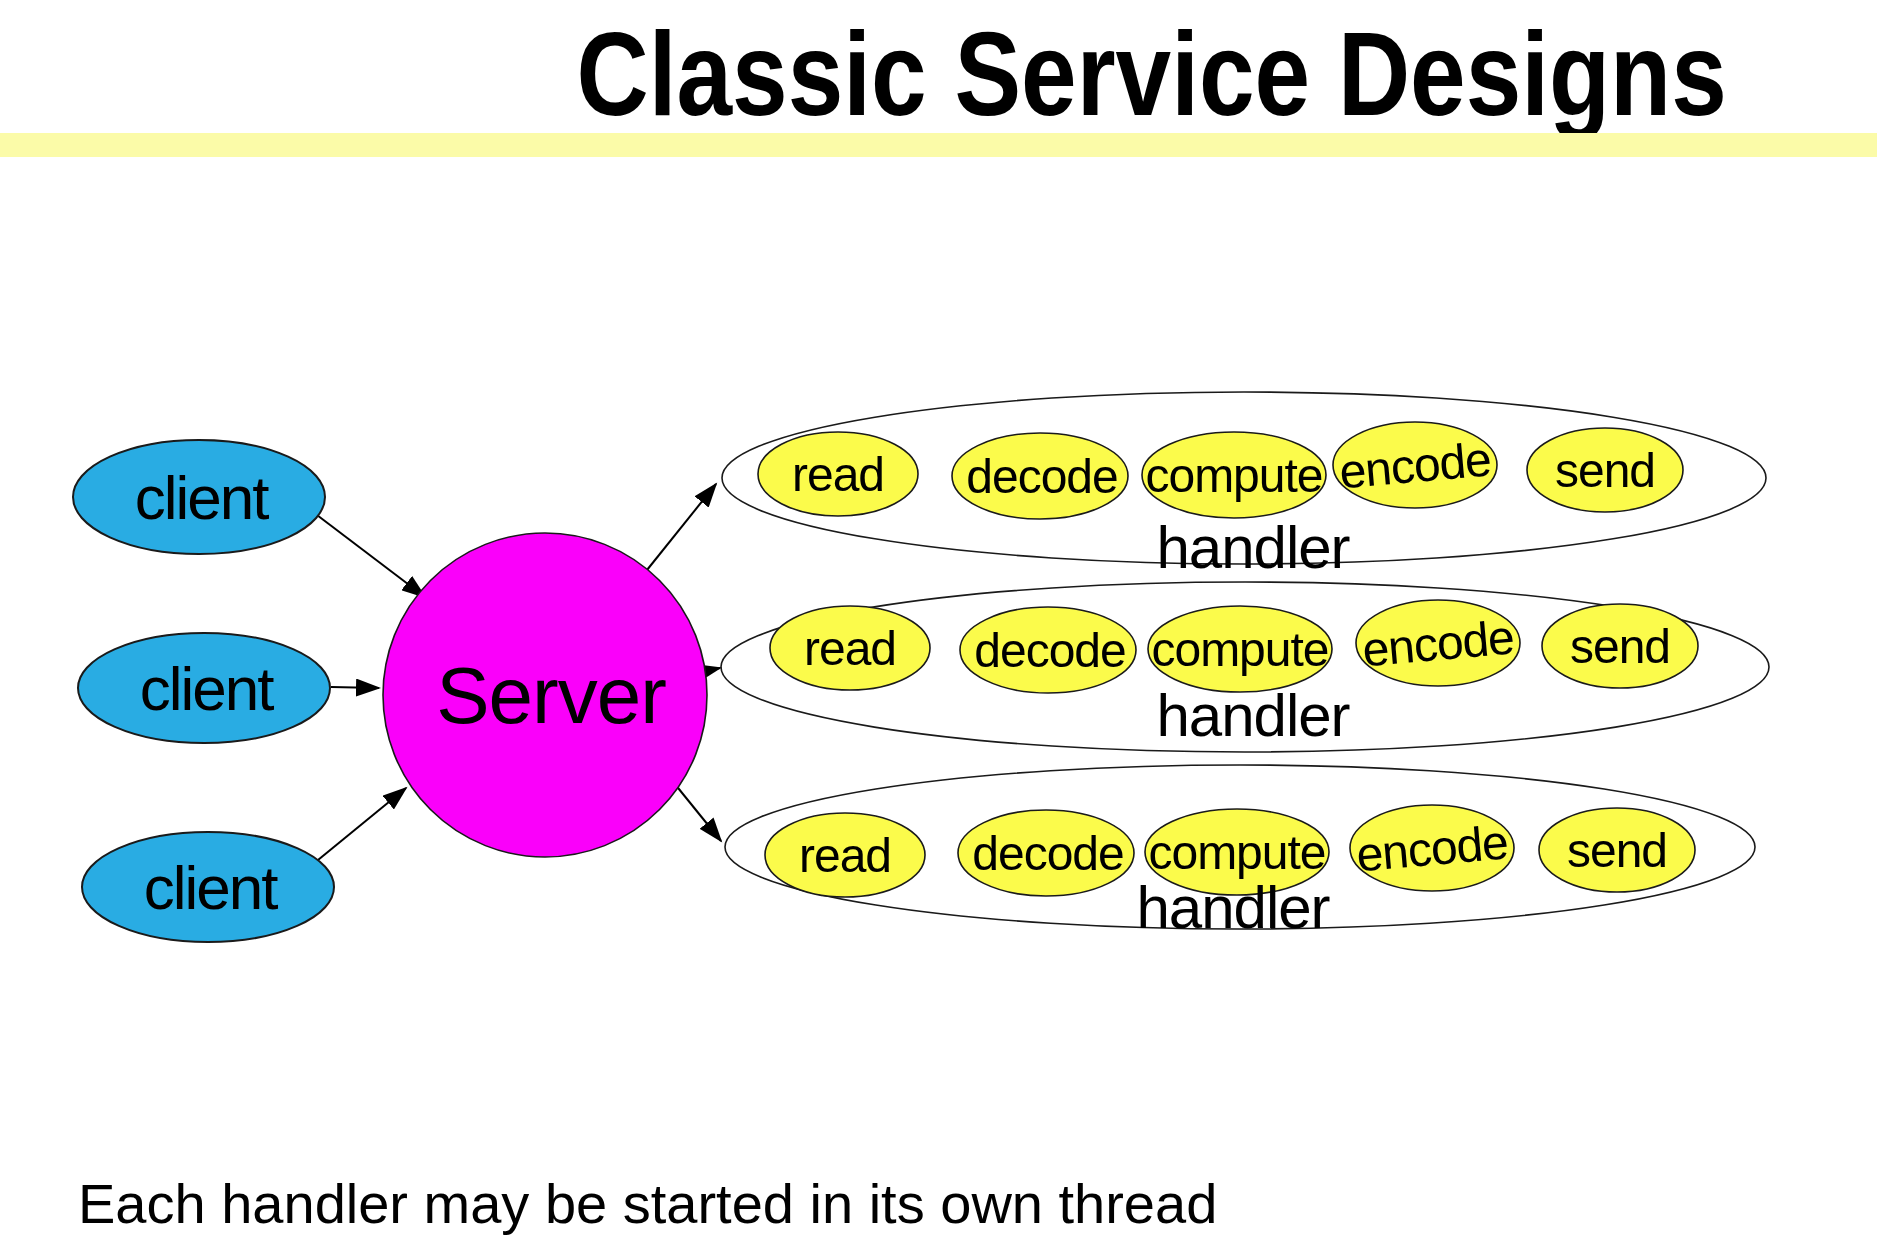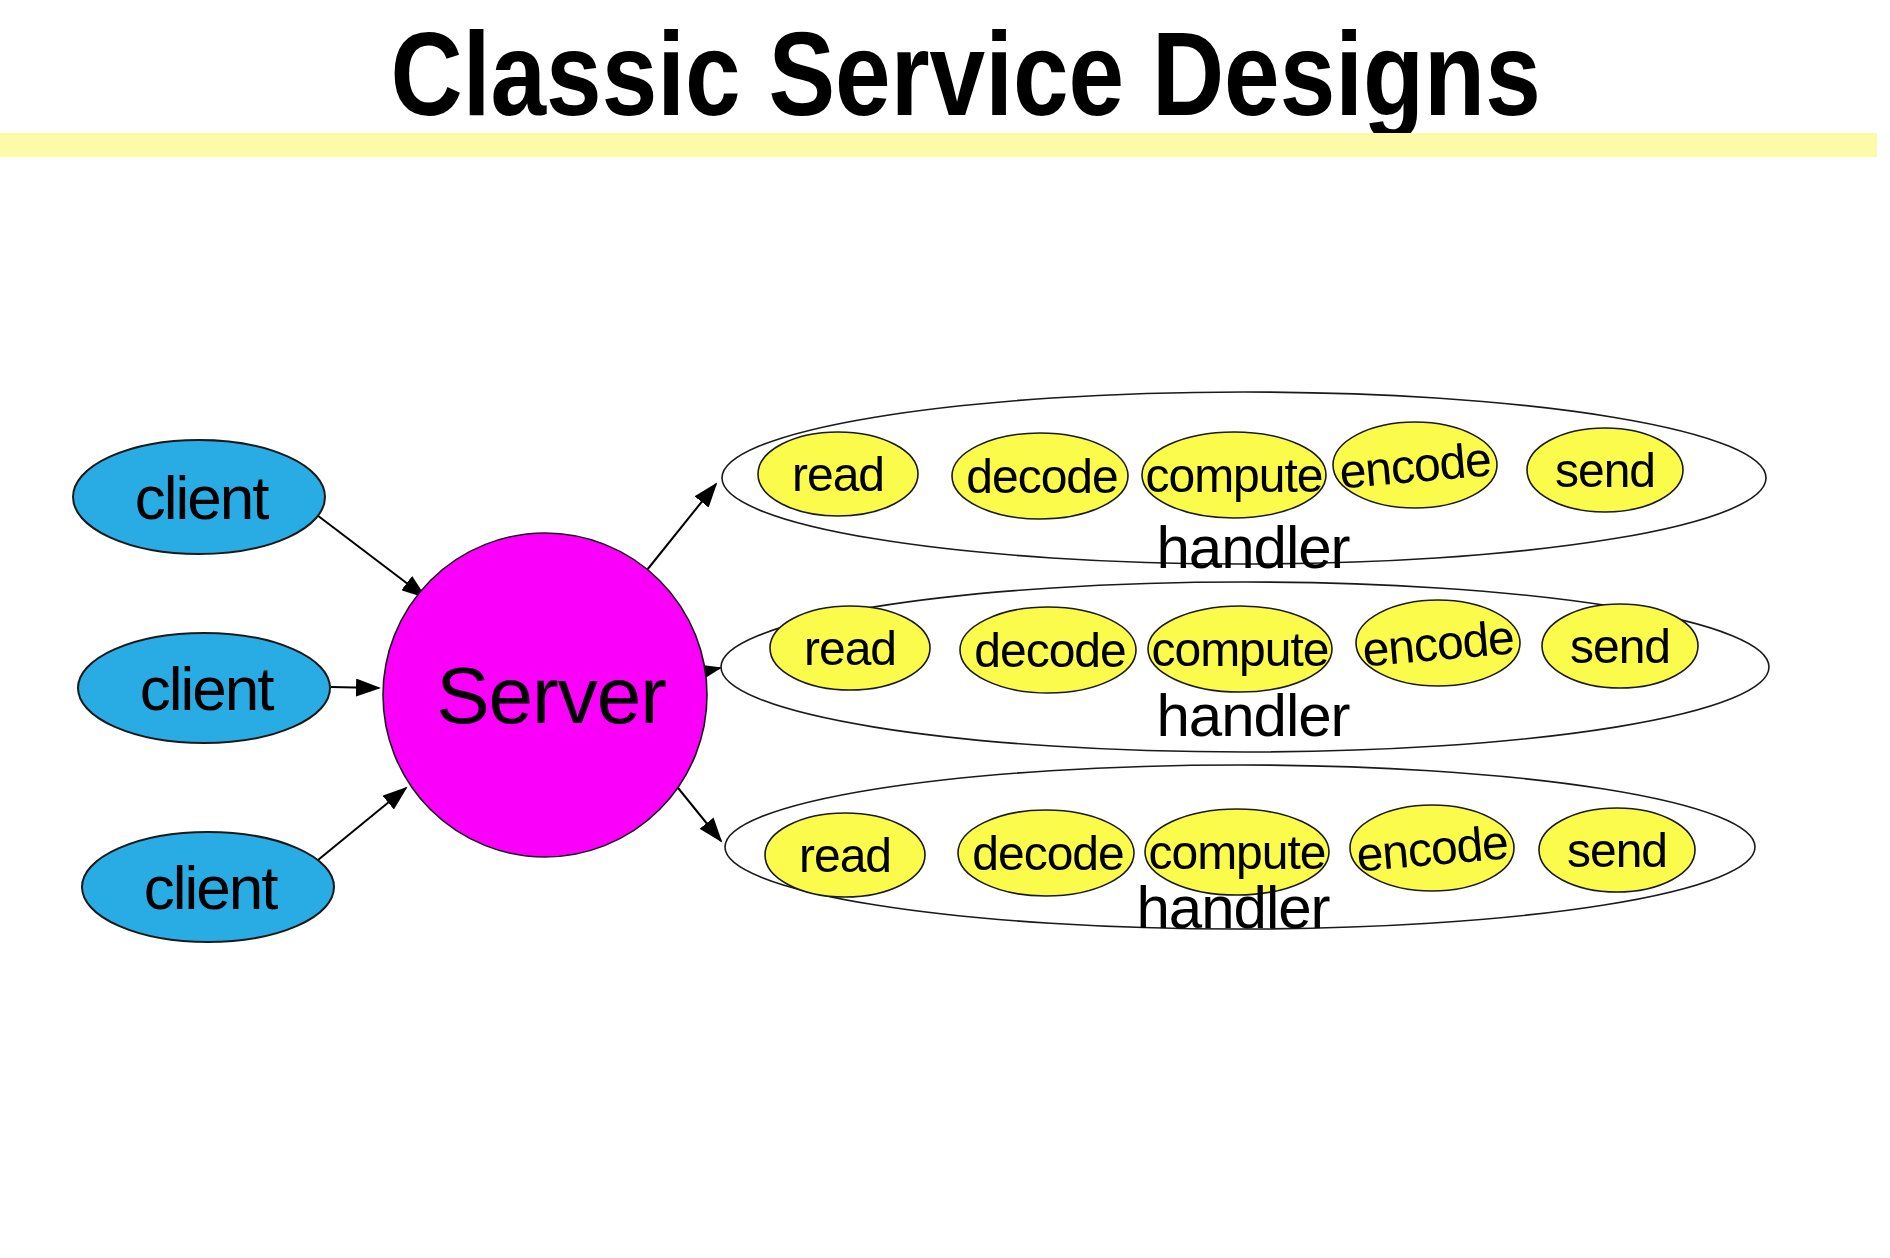--- a/index.html
+++ b/index.html
@@ -5,23 +5,23 @@
   html,body{margin:0;padding:0;background:#ffffff;}
   .slide{
     position:relative;
     width:1890px;height:1258px;
     background:#ffffff;
     overflow:hidden;
     font-family:"Liberation Sans", sans-serif;
   }
   .title{
     position:absolute;top:14px;left:0;width:1836px;
-    text-align:center;
+    text-align:right;
     font-size:119px;font-weight:bold;color:#000;
-    line-height:1.0;white-space:nowrap;padding-left:48px;
+    line-height:1.0;white-space:nowrap;
   }
   .title span{display:inline-block;transform:scaleX(0.84);transform-origin:50% 50%;}
   .accent-bar{
     position:absolute;left:0;top:133px;width:1877px;height:24px;
     background:#FBFBA8;
   }
   .footer{
     position:absolute;left:78px;top:1176px;
     font-size:56px;color:#000;line-height:1.0;white-space:nowrap;
   }
@@ -113,14 +113,15 @@
       <ellipse cx="1237" cy="852" rx="92" ry="43" stroke="#1A1A1A" stroke-width="1.6" fill="#FBFB4B"></ellipse>
       <text class="stage-label" x="1237" y="869" text-anchor="middle">compute</text>
       <ellipse cx="1432" cy="848" rx="82" ry="43" stroke="#1A1A1A" stroke-width="1.6" fill="#FBFB4B"></ellipse>
       <text class="stage-label" x="1432" y="865" text-anchor="middle" transform="rotate(-5 1432 848)">encode</text>
       <ellipse cx="1617" cy="850" rx="78" ry="42" stroke="#1A1A1A" stroke-width="1.6" fill="#FBFB4B"></ellipse>
       <text class="stage-label" x="1617" y="867" text-anchor="middle">send</text>
     </g>
     <text class="handler-label" x="1233" y="928" text-anchor="middle">handler</text>
   </svg>
 
+  <div class="footer">Each handler may be started in its own thread</div>
 
 </div>
 
 </body></html>

